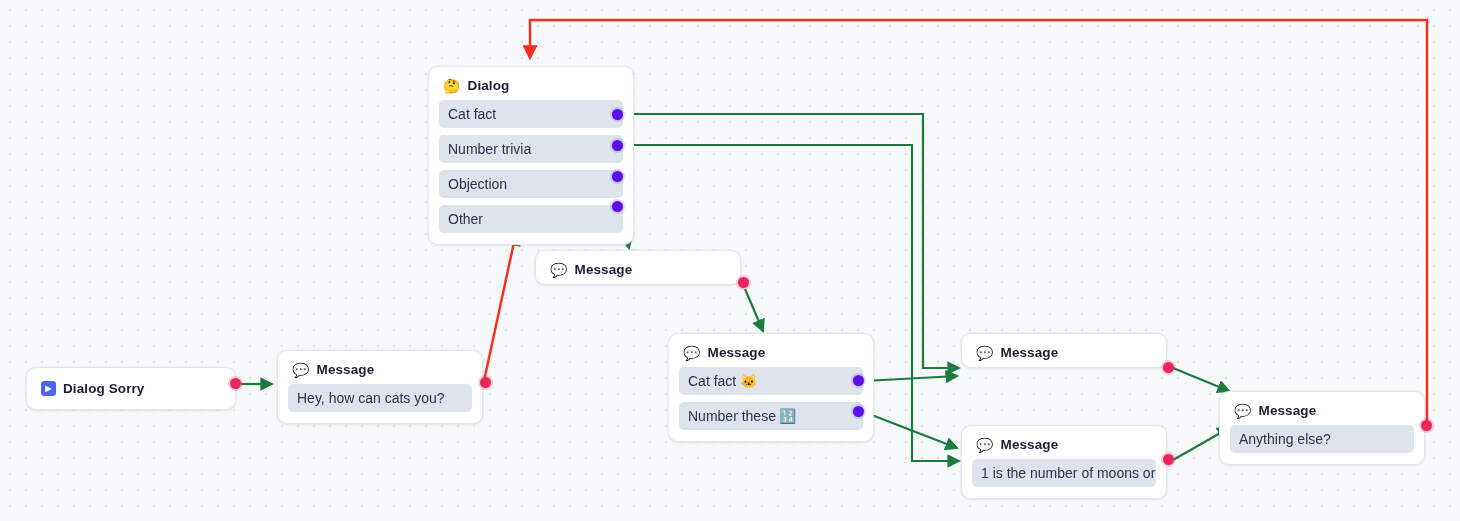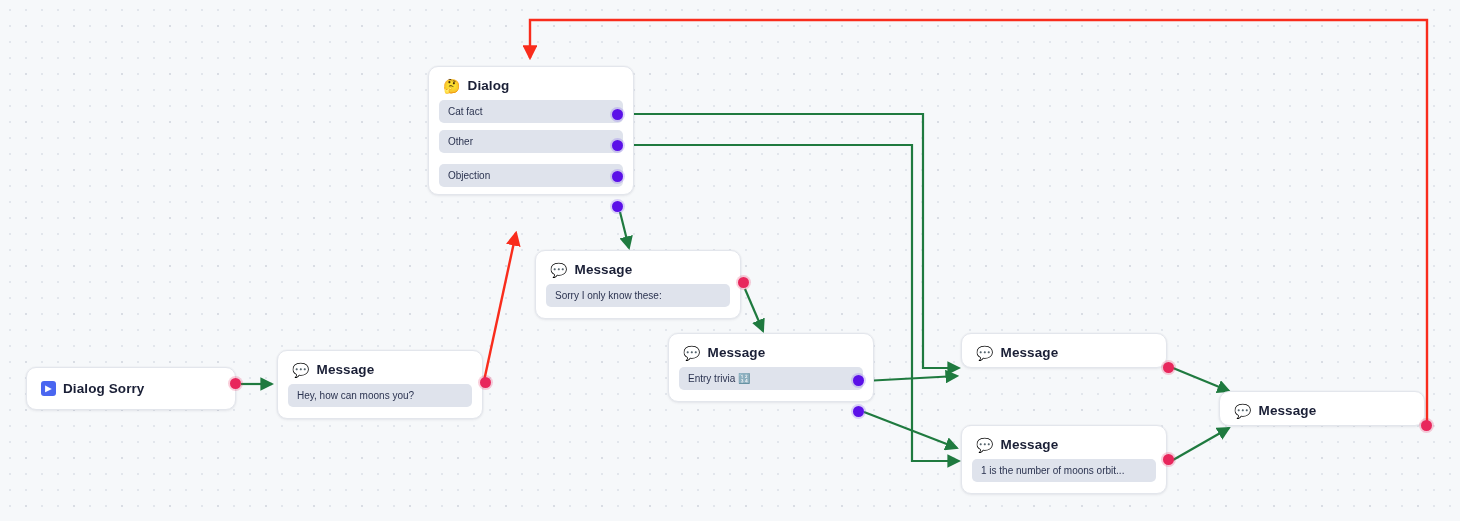--- a/index.html
+++ b/index.html
@@ -47,21 +47,21 @@
   .hdr-icon {
     font-size: 14px;
     line-height: 1;
     display: inline-block;
   }
   .field {
     margin: 0 10px 7px 10px;
     background: #dfe3ec;
     border-radius: 5px;
     padding: 6px 9px;
-    font-size: 10px;
+    font-size: 14px;
     color: #2b3350;
     white-space: nowrap;
     overflow: hidden;
   }
   .field.last { margin-bottom: 11px; }
   .port {
     position: absolute;
     border-radius: 50%;
     z-index: 4;
   }
@@ -124,60 +124,61 @@
 
     <path d="M 1427 426 L 1427 20 L 530 20 L 530 58" fill="none" stroke="#f92c1c" stroke-width="2.4" marker-end="url(#arrR)"></path>
   </svg>
 
   <div class="node" style="left:428px; top:66px; width:206px;">
     <div class="node-header">
       <span class="hdr-icon">🤔</span>
       <span>Dialog</span>
     </div>
     <div class="field">Cat fact</div>
+    <div class="field">Number trivia</div>
+    <div class="field">Objection</div>
     <div class="field last">Other</div>
-    <div class="field">Objection</div>
   </div>
   <div class="port out-purple" style="left:612px; top:109px;"></div>
   <div class="port out-purple" style="left:612px; top:140px;"></div>
   <div class="port out-purple" style="left:612px; top:171px;"></div>
   <div class="port out-purple" style="left:612px; top:201px;"></div>
 
   <div class="node" style="left:26px; top:367px; width:210px;">
     <div class="node-header solo">
       <span class="entry-icon">▶</span>
       <span>Dialog Sorry</span>
     </div>
   </div>
   <div class="port out-pink" style="left:230px; top:378px;"></div>
 
   <div class="node" style="left:277px; top:350px; width:206px;">
     <div class="node-header">
       <span class="hdr-icon">💬</span>
       <span>Message</span>
     </div>
-    <div class="field last">Hey, how can moons you?</div>
+    <div class="field last">Hey, how can cats you?</div>
   </div>
   <div class="port out-pink" style="left:480px; top:377px;"></div>
 
   <div class="node" style="left:535px; top:250px; width:206px;">
     <div class="node-header">
       <span class="hdr-icon">💬</span>
       <span>Message</span>
     </div>
-    <div class="field last">Sorry I only know these:</div>
   </div>
   <div class="port out-pink" style="left:738px; top:277px;"></div>
 
   <div class="node" style="left:668px; top:333px; width:206px;">
     <div class="node-header">
       <span class="hdr-icon">💬</span>
       <span>Message</span>
     </div>
-    <div class="field last">Entry trivia 🔢</div>
+    <div class="field">Cat fact 🐱</div>
+    <div class="field last">Number these 🔢</div>
   </div>
   <div class="port out-purple" style="left:853px; top:375px;"></div>
   <div class="port out-purple" style="left:853px; top:406px;"></div>
 
   <div class="node" style="left:961px; top:333px; width:206px;">
     <div class="node-header">
       <span class="hdr-icon">💬</span>
       <span>Message</span>
     </div>
   </div>
@@ -190,16 +191,17 @@
     </div>
     <div class="field last">1 is the number of moons orbit...</div>
   </div>
   <div class="port out-pink" style="left:1163px; top:454px;"></div>
 
   <div class="node" style="left:1219px; top:391px; width:206px;">
     <div class="node-header">
       <span class="hdr-icon">💬</span>
       <span>Message</span>
     </div>
+    <div class="field last">Anything else?</div>
   </div>
   <div class="port out-pink" style="left:1421px; top:420px;"></div>
 
 </div>
 
 </body></html>

